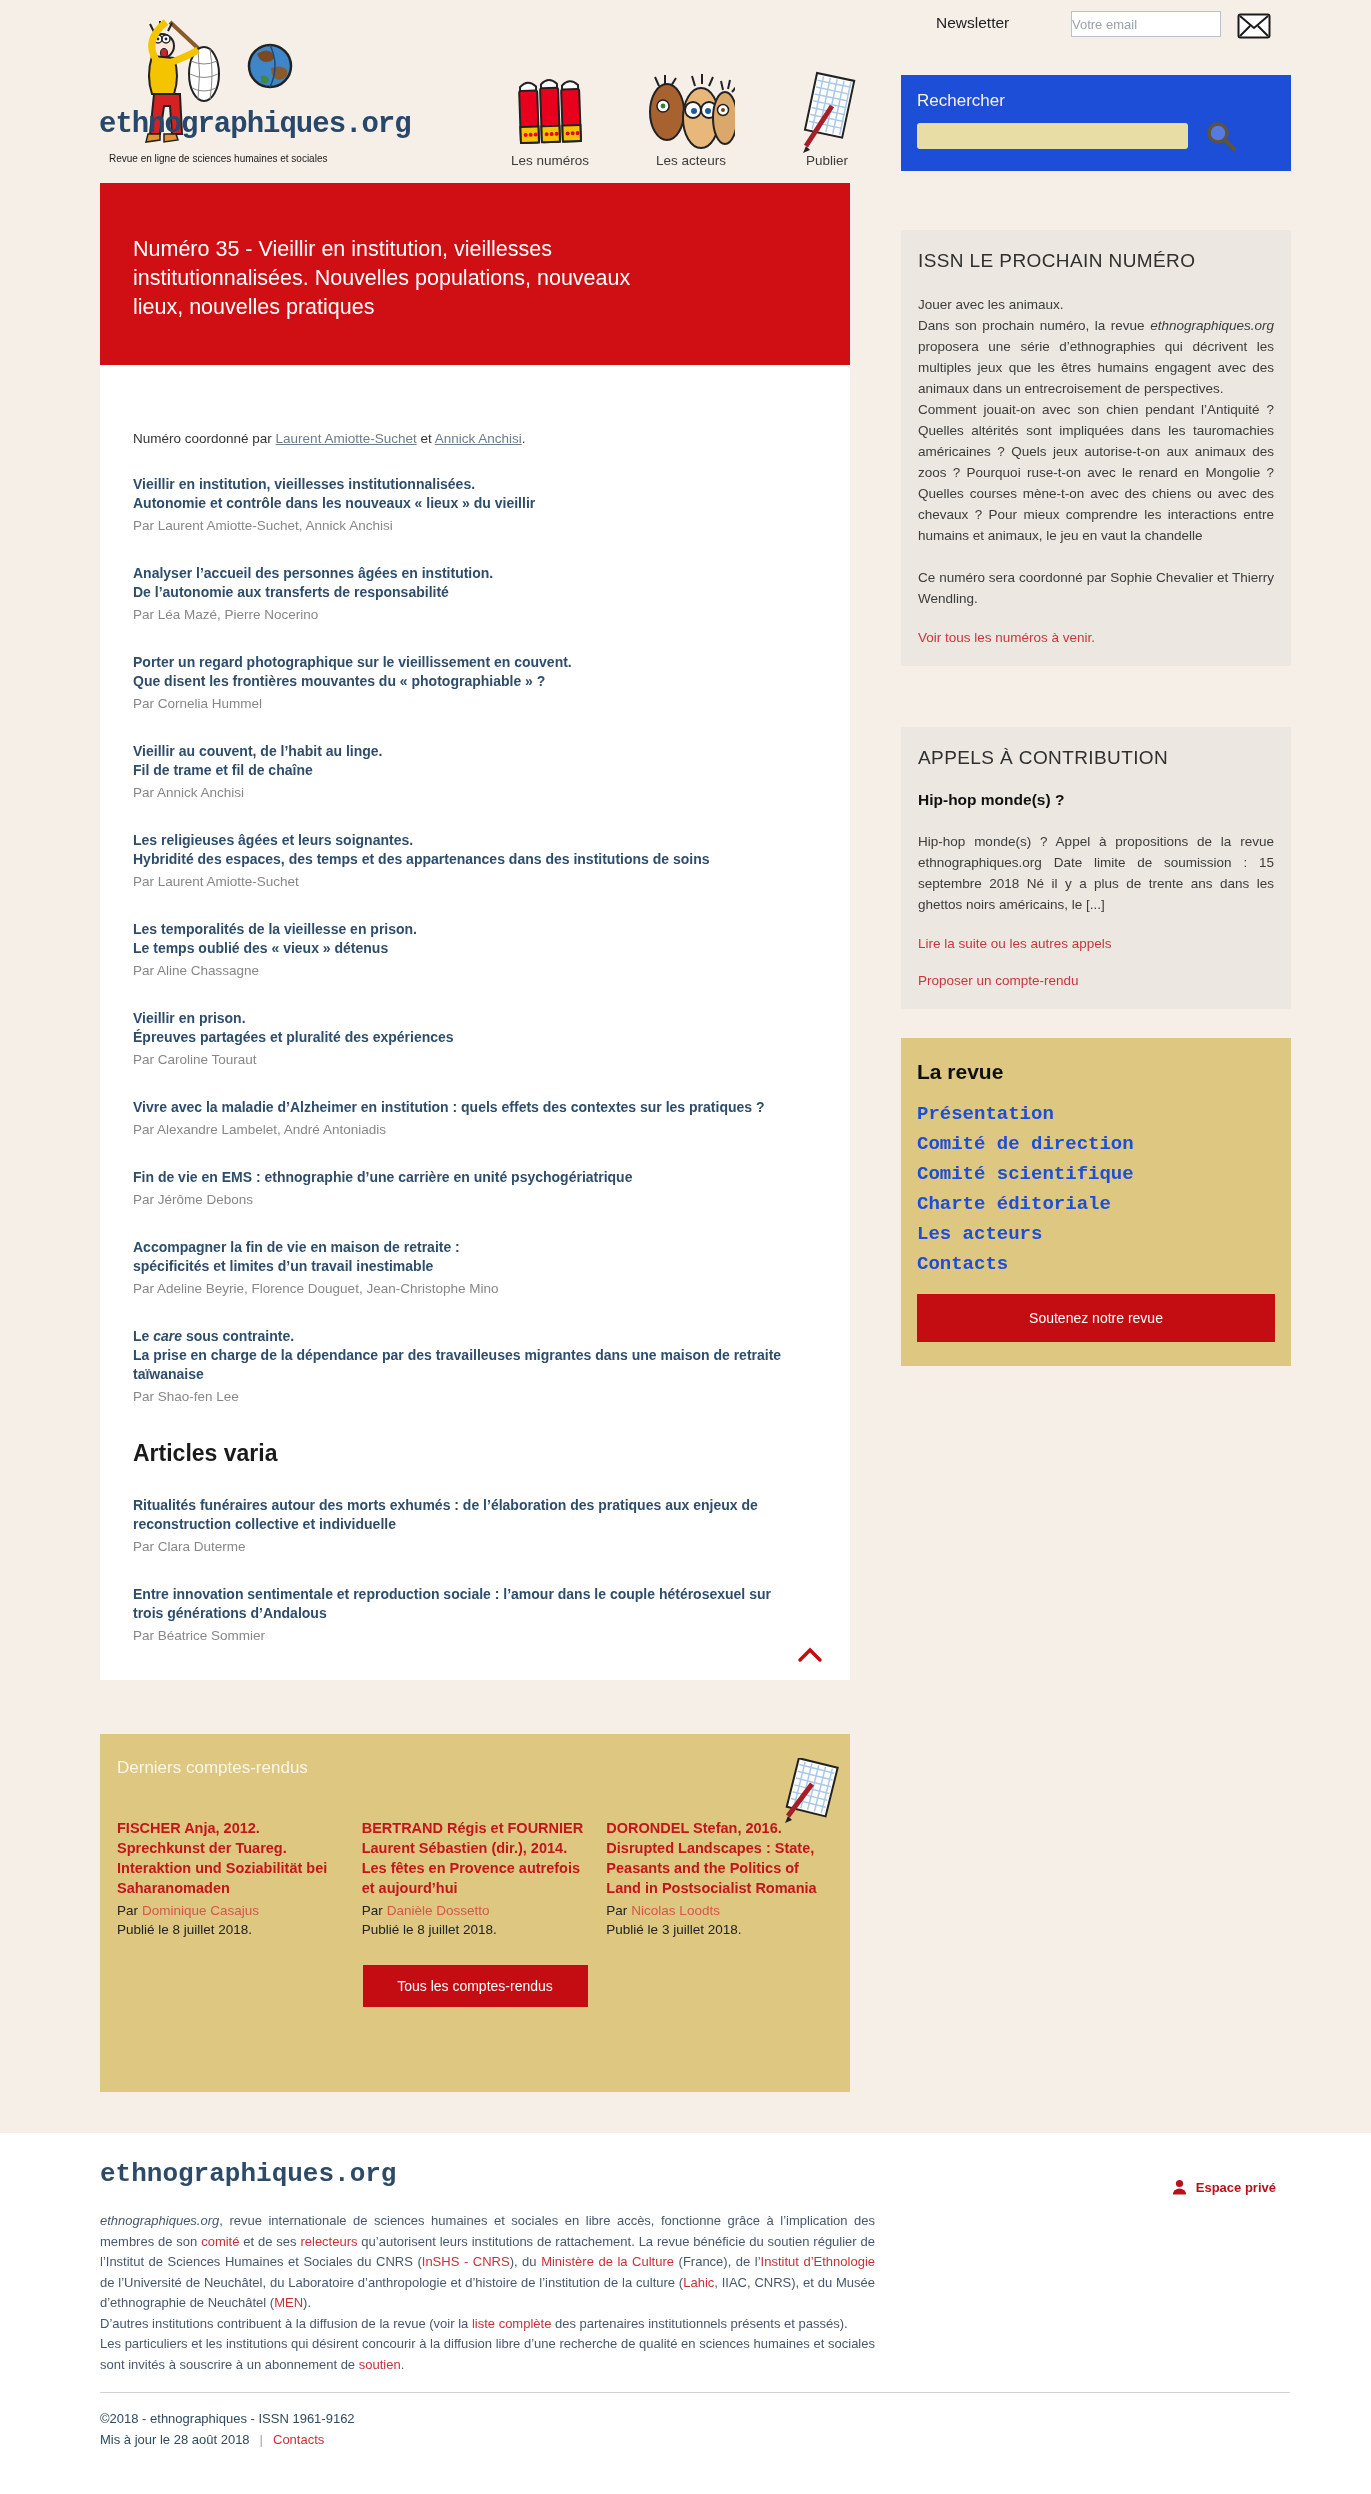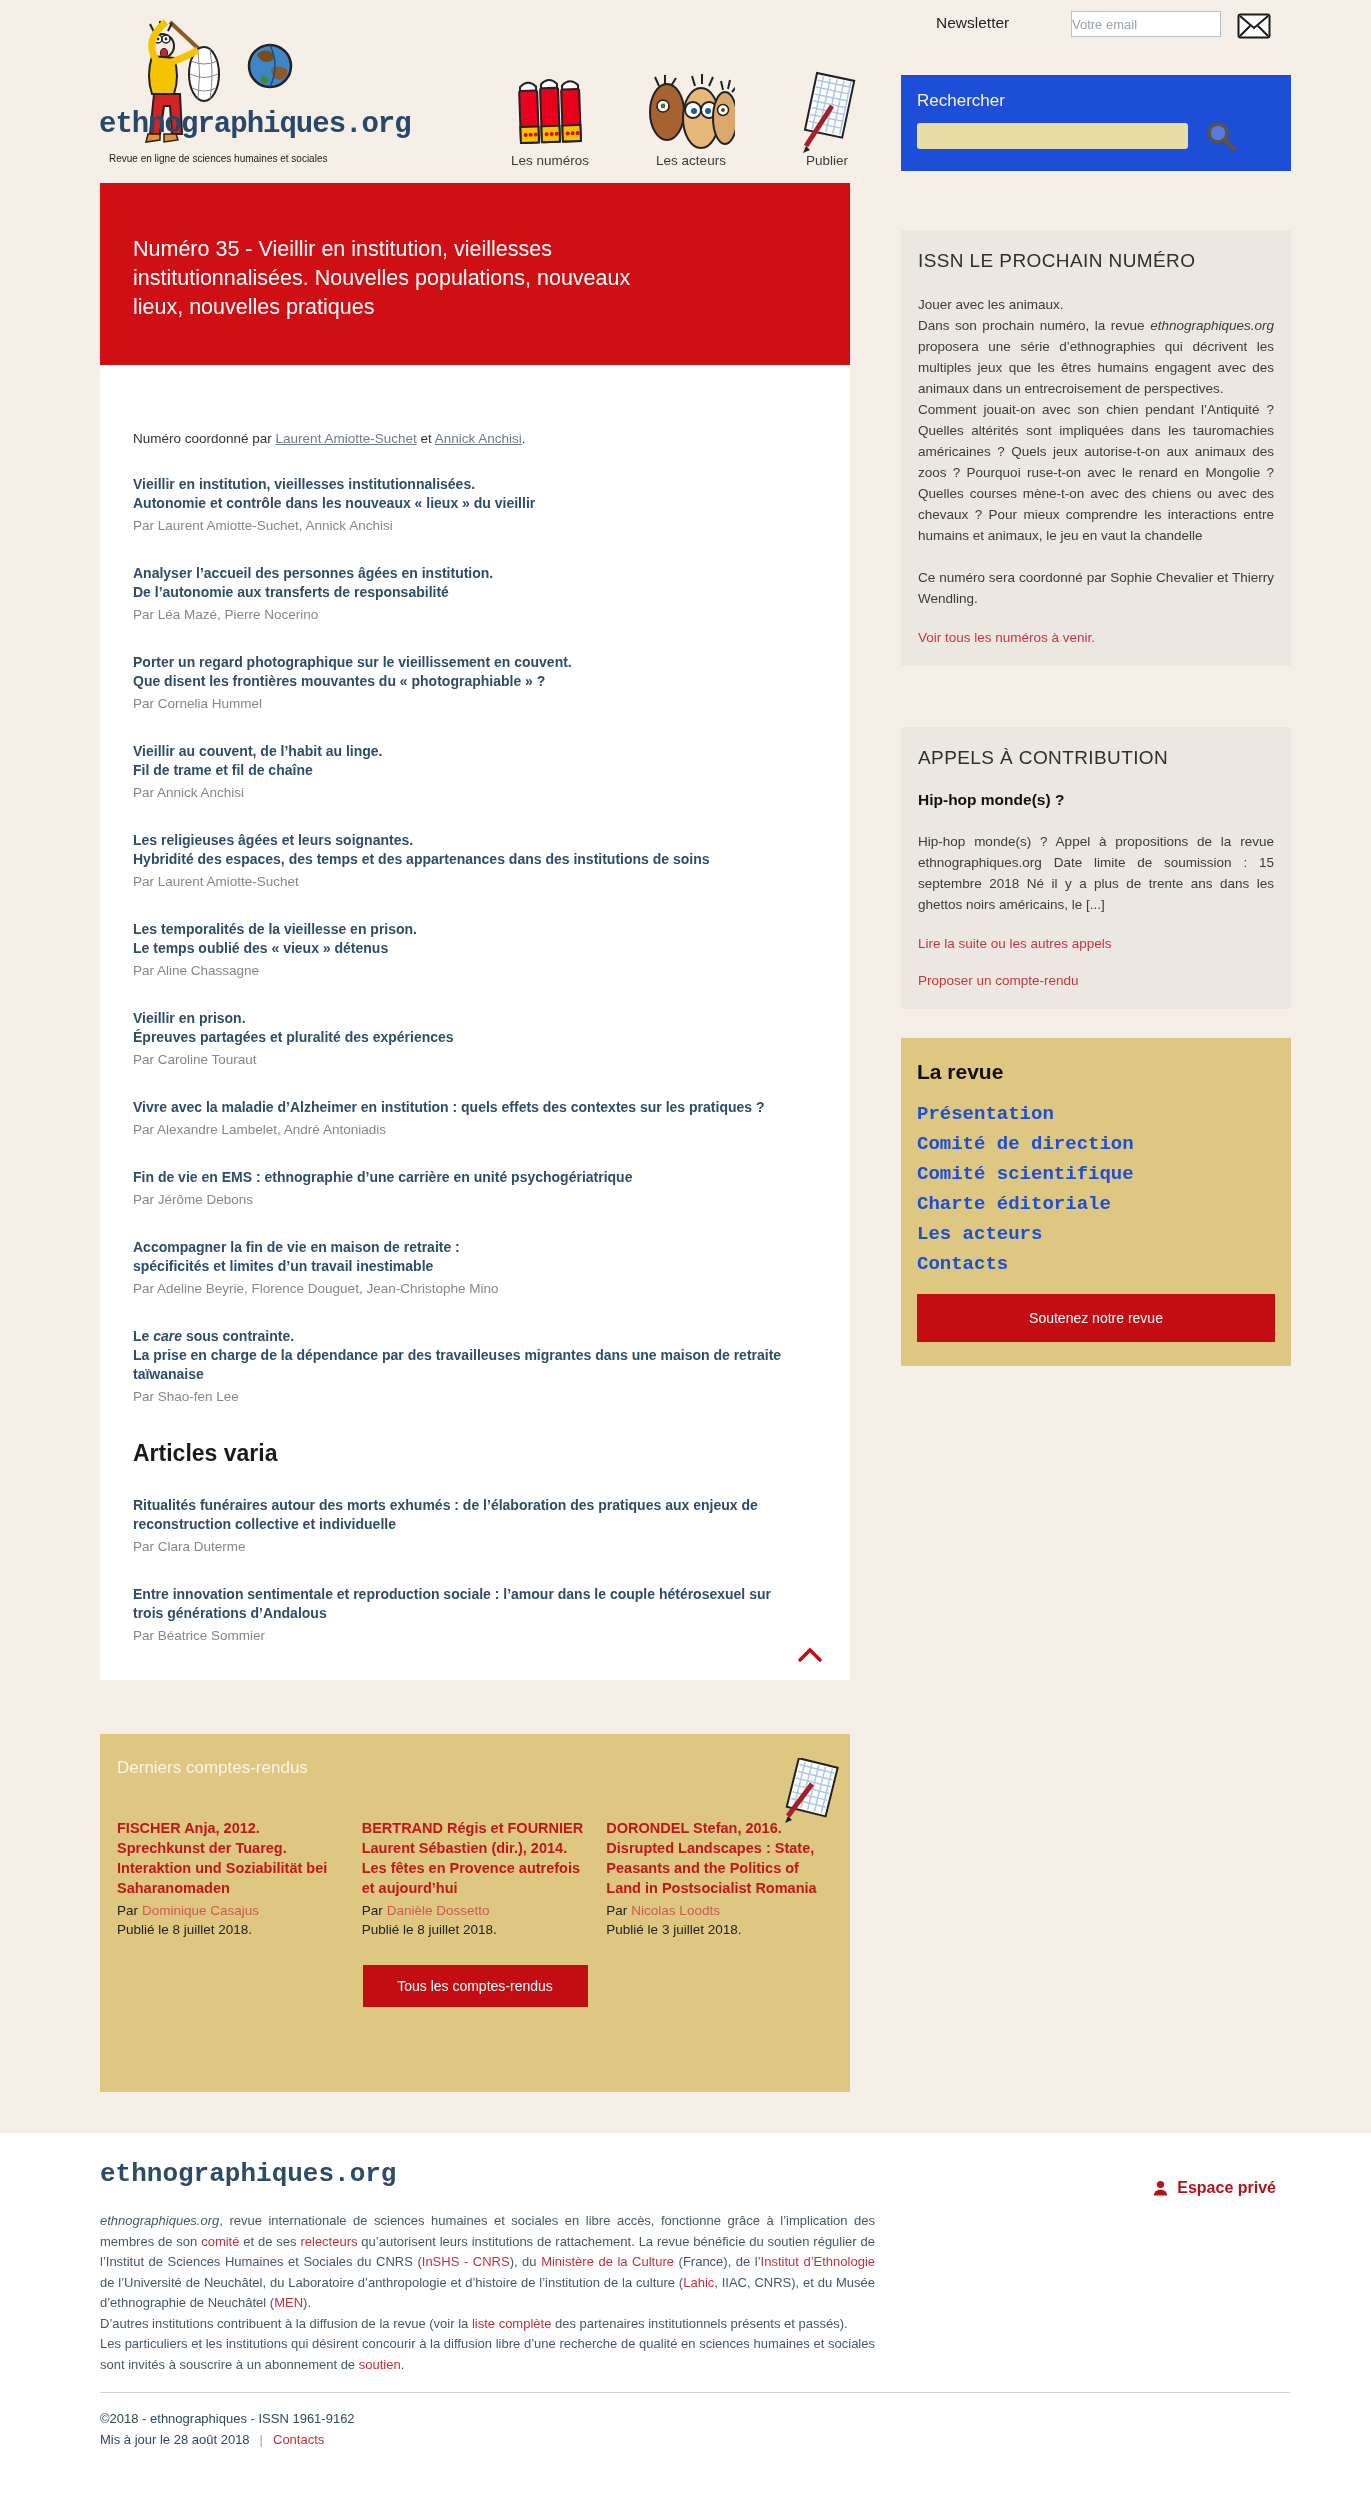--- a/index.html
+++ b/index.html
@@ -62,21 +62,21 @@
   .cr-title{font-size:14.5px;font-weight:bold;color:#c3161b;line-height:20px;white-space:pre-line;cursor:pointer;}
   .cr-par{font-size:13.5px;color:#222;margin-top:3px;line-height:19px;}
   .cr-author{color:#d4574d;margin-left:4px;cursor:pointer;}
   .cr-date{font-size:13.5px;color:#222;line-height:19px;}
   .comptes .gold-btn{display:block;width:225px;height:42px;margin:26px auto 0;background:#c40d12;color:#fff;
                      border:none;font-size:14px;font-family:"Liberation Sans",sans-serif;cursor:pointer;}
   
   .footer{position:absolute;left:0;top:2133px;width:1371px;height:361px;background:#fff;box-sizing:border-box;
           padding:26px 81px 0 100px;}
   .footer-title{font-family:"Liberation Mono",monospace;font-size:26px;font-weight:bold;color:#2d4a68;margin:0;}
-  .espace-prive{position:absolute;right:95px;top:46px;font-size:16px;font-weight:bold;color:#b5121b;cursor:pointer;
+  .espace-prive{position:absolute;right:95px;top:46px;font-size:13px;font-weight:bold;color:#b5121b;cursor:pointer;
                 display:flex;align-items:center;gap:9px;}
   .footer-paras{width:775px;margin-top:22px;}
   .footer-paras p{margin:0;font-size:13px;line-height:20.5px;color:#47586c;text-align:justify;}
   .footer-sep{border:none;border-top:1px solid #d2d2d2;margin:17px 0 0;}
   .copyright{font-size:13px;color:#2f4a5f;margin-top:18px;}
   .updated-line{font-size:13px;color:#2f4a5f;margin-top:6px;display:flex;gap:10px;align-items:center;}
   .pipe{color:#9aa5ad;}
   .contacts-link{color:#c9303a;cursor:pointer;}
 </style>
 </head>

